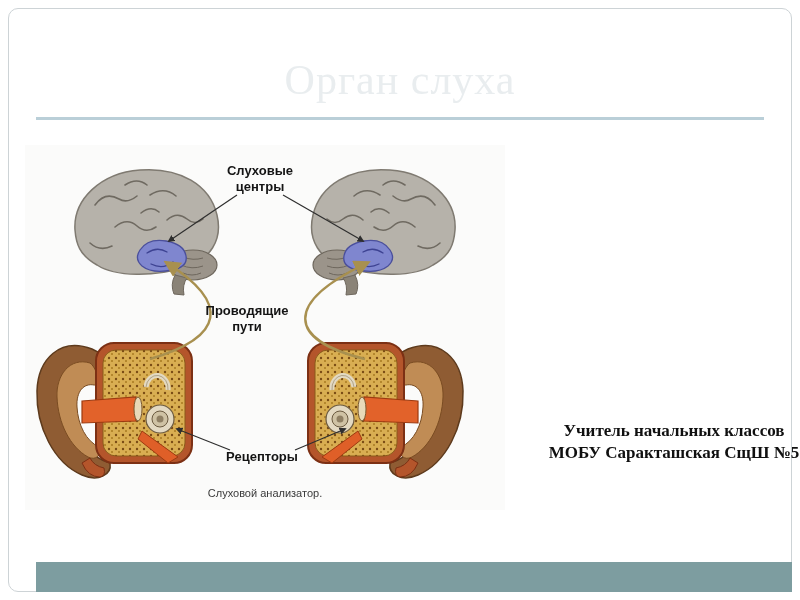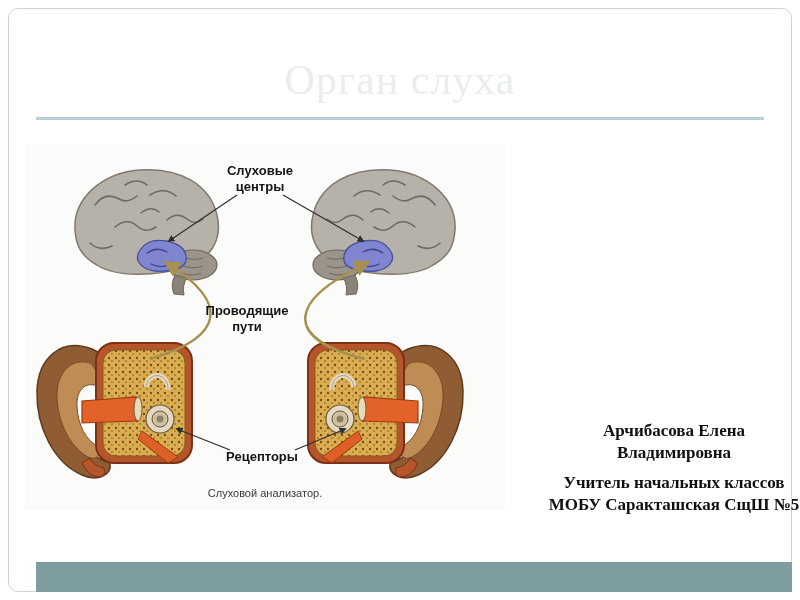--- a/index.html
+++ b/index.html
@@ -98,19 +98,18 @@
       <text x="222" y="170" text-anchor="middle" class="dlabel">Проводящие</text>
       <text x="222" y="186" text-anchor="middle" class="dlabel">пути</text>
 
       <text x="237" y="316" text-anchor="middle" class="dlabel">Рецепторы</text>
 
       <text x="240" y="352" text-anchor="middle" class="dcaption">Слуховой анализатор.</text>
     </svg>
   </div>
 
   <div class="attribution">
-    <p>Арчибасова Елена Владимировна</p>
     <p>Учитель начальных классов МОБУ Саракташская СщШ №5</p>
   </div>
 
   <div class="bottom-bar"></div>
 
 </div>
 
 </body></html>

